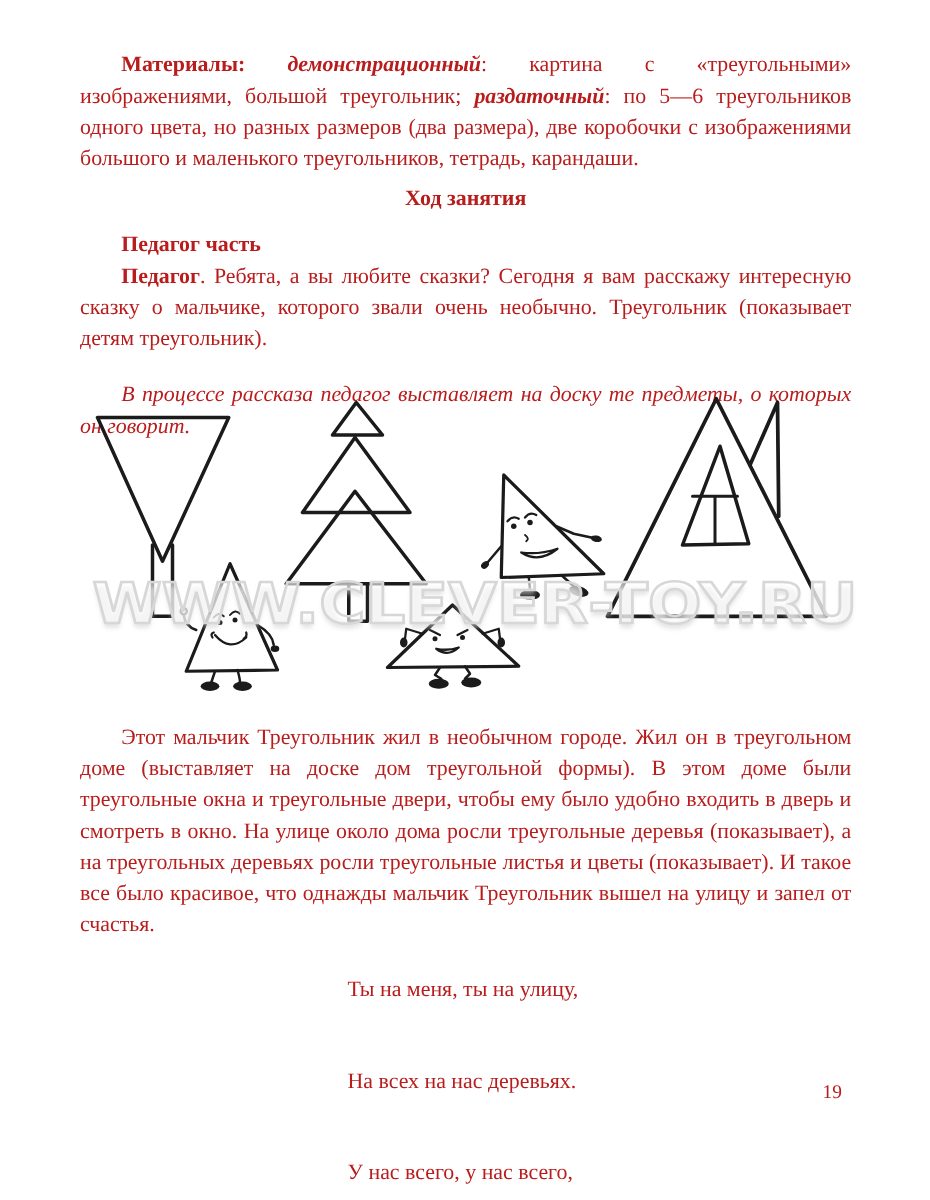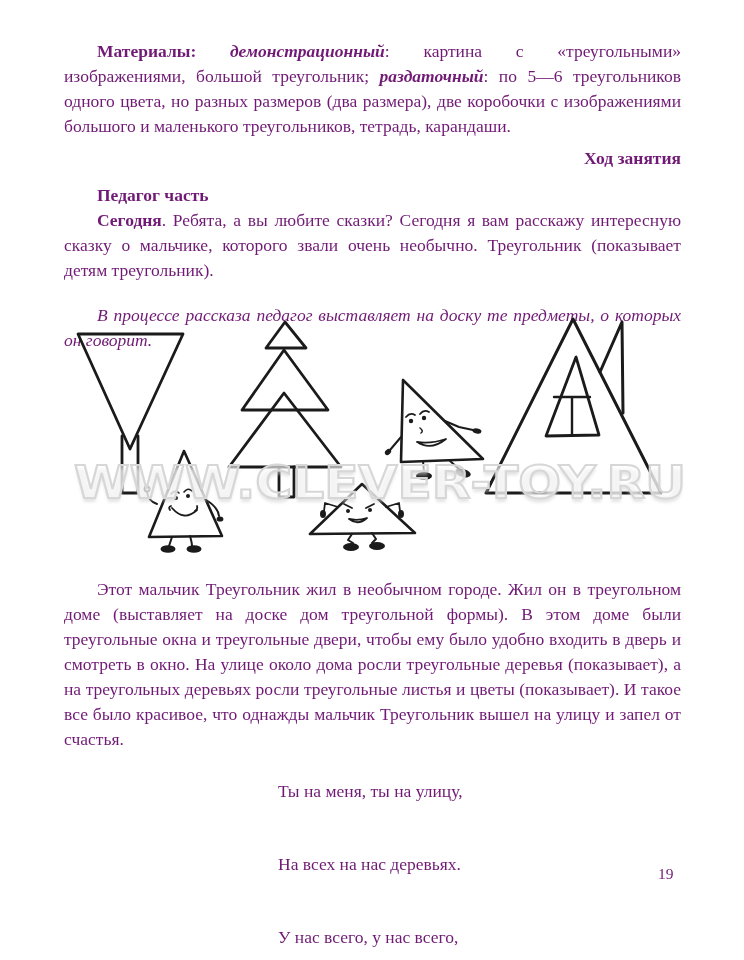--- a/index.html
+++ b/index.html
@@ -4,21 +4,21 @@
 <style>
   * { margin: 0; padding: 0; box-sizing: border-box; }
   html, body { background: #888; }
   .page {
     position: relative;
     width: 744px;
     height: 960px;
     margin: 0 auto;
     background: #ffffff;
     font-family: "Liberation Serif", serif;
-    color: #701a75;
+    color: #b91c1c;
     overflow: hidden;
   }
   .textblock {
     position: absolute;
     left: 64px;
     width: 617px;
     font-size: 17.5px;
     line-height: 25px;
     text-align: justify;
   }
@@ -68,25 +68,25 @@
   svg .ink { stroke: #1b1b1b; fill: none; stroke-linejoin: round; stroke-linecap: round; }
   svg .fillink { fill: #1b1b1b; stroke: none; }
 </style>
 </head>
 <body>
 
 <div class="page">
 
   <p class="textblock indent" style="top:39px;"><span class="b">Материалы: </span><span class="bi">демонстрационный</span><span>: картина с «треугольными» изображениями, большой треугольник; </span><span class="bi">раздаточный</span><span>: по 5—6 треугольников одного цвета, но разных размеров (два размера), две коробочки с изображениями большого и маленького треугольников, тетрадь, карандаши.</span></p>
 
-  <h2 class="heading" style="top:147px;text-align:right;">Ход занятия</h2>
+  <h2 class="heading" style="top:147px;">Ход занятия</h2>
 
   <h3 class="subheading" style="top:184px;">Педагог часть</h3>
 
-  <p class="textblock indent" style="top:208px;"><span class="b">Сегодня</span><span>. Ребята, а вы любите сказки? Сегодня я вам расскажу интересную сказку о мальчике, которого звали очень необычно. Треугольник (показывает детям треугольник).</span></p>
+  <p class="textblock indent" style="top:208px;"><span class="b">Педагог</span><span>. Ребята, а вы любите сказки? Сегодня я вам расскажу интересную сказку о мальчике, которого звали очень необычно. Треугольник (показывает детям треугольник).</span></p>
 
   <p class="textblock indent i" style="top:283px;">В процессе рассказа педагог выставляет на доску те предметы, о которых он говорит.</p>
 
   <svg class="illustration" viewBox="60 300 640 270">
     <defs>
       <filter id="wm-blur" x="-20%" y="-20%" width="140%" height="140%">
         <feGaussianBlur stdDeviation="1.6"></feGaussianBlur>
       </filter>
     </defs>
 

